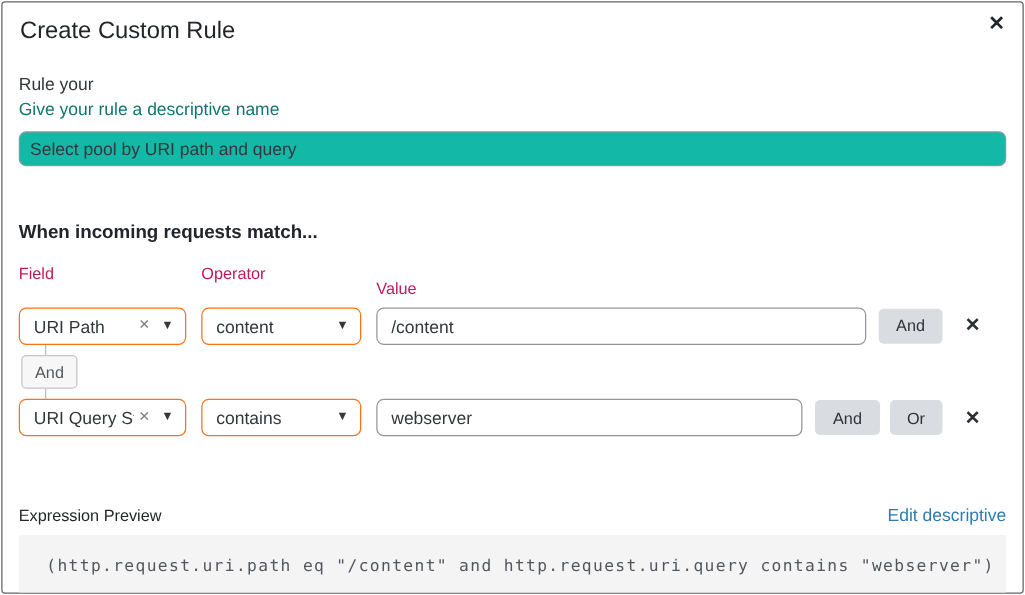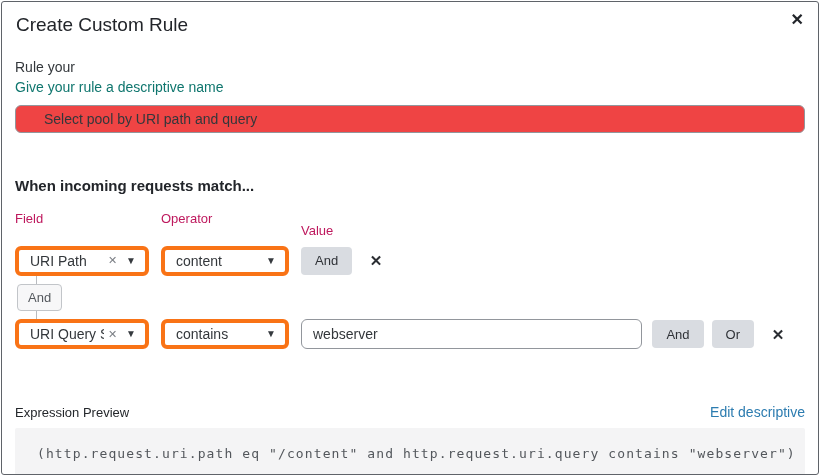--- a/index.html
+++ b/index.html
@@ -53,25 +53,25 @@
     color: #0f766e;
   }
 
   input.text-input {
     display: block;
     width: 100%;
     height: 28px;
     margin-top: 10px;
     border: 1px solid #92969c;
     border-radius: 6px;
-    padding: 0 28px;
+    padding: 0 8px;
     font-size: 14px;
     color: #33373b;
     font-family: inherit;
-    background: #ef4444;
+    background: #14b8a6;
     outline: none;
   }
 
   h2.section-heading {
     margin: 44px 0 0;
     font-size: 15px;
     font-weight: 700;
     color: #22252a;
     line-height: 1.2;
   }
@@ -92,21 +92,21 @@
     margin-top: 8px;
     height: 30px;
     padding-right: 16px;
   }
   .rule-row.second { margin-top: 0; }
 
   .select {
     display: flex;
     align-items: center;
     height: 30px;
-    border: 4px solid #f97316;
+    border: 1px solid #f97316;
     border-radius: 6px;
     background: #fff;
     padding: 0 9px 0 11px;
     margin-right: 12px;
     font-size: 14px;
     color: #33373b;
     cursor: pointer;
   }
   .select.field-select { width: 134px; }
   .select.operator-select { width: 128px; }
@@ -239,20 +239,21 @@
   <div class="rule-row">
     <div class="select field-select">
       <span class="select-text">URI Path</span>
       <span class="clear-x">✕</span>
       <span class="chevron">▼</span>
     </div>
     <div class="select operator-select">
       <span class="select-text">content</span>
       <span class="chevron">▼</span>
     </div>
+    <input class="value-input" type="text" value="/content" style="">
     <button class="conj-btn">And</button>
     <button class="row-delete">✕</button>
   </div>
 
   <div class="connector">
     <div class="vline"></div>
     <span class="and-badge">And</span>
     <div class="vline"></div>
   </div>
 

